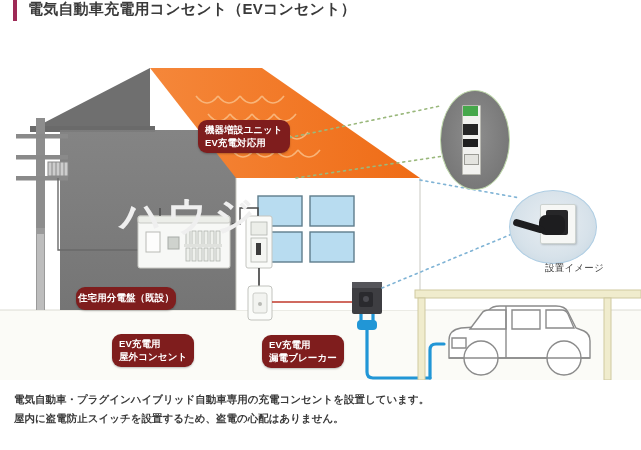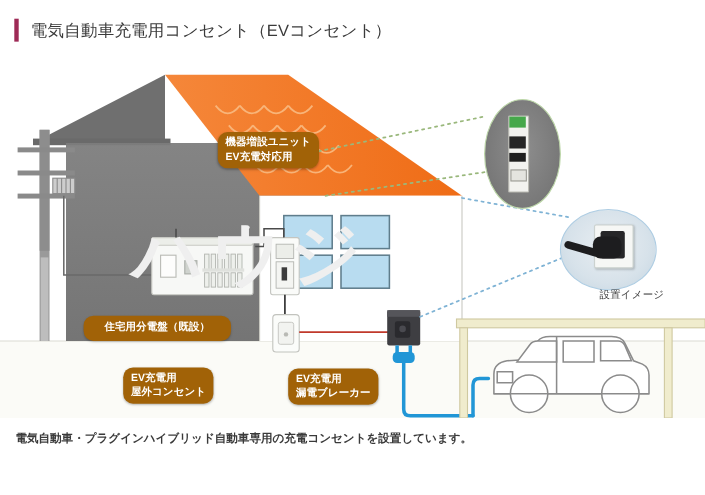--- a/index.html
+++ b/index.html
@@ -7,60 +7,60 @@
     width:641px;height:450px;
     background:#ffffff;
     font-family:"Liberation Sans","DejaVu Sans",sans-serif;
     overflow:hidden;
     position:relative;
   }
 
   
   #title-bar{
     position:absolute;left:0;top:0;width:535px;height:38px;
-    display:flex;align-items:flex-end;
+    display:flex;align-items:flex-start;font-weight:bold;
   }
   #title-accent{
     width:4px;height:21px;background:#9e2a56;margin-left:13px;margin-right:11px;
     flex:none;
   }
   #page-title{
     font-size:15px;color:#3a3a3a;letter-spacing:.2px;white-space:nowrap;
   }
 
   
   #diagram{
     position:absolute;left:0;top:38px;width:641px;height:342px;
     background:#ffffff;overflow:hidden;
   }
   #diagram svg{display:block;}
 
   
   #watermark{
     position:absolute;left:120px;top:150px;
-    font-size:64px;color:#efefef;font-weight:bold;
+    font-size:40px;color:#efefef;font-weight:bold;
     letter-spacing:6px;pointer-events:none;user-select:none;
     font-family:"DejaVu Sans",sans-serif;
   }
 
   
   .callout{
     position:absolute;
-    background:#a16207;
+    background:#7f1d1d;
     color:#ffffff;
     border-radius:9px;
     font-size:9.5px;
     line-height:1.32;
     padding:4px 7px;
     box-shadow:0 1px 2px rgba(0,0,0,.25);
     white-space:nowrap;
     font-weight:bold;
     letter-spacing:.1px;
   }
-  .callout.one-line{padding:5px 19px;}
+  .callout.one-line{padding:5px 2px;}
 
   #callout-unit{left:198px;top:82px;}
   #callout-panel{left:76px;top:249px;}
   #callout-switch{left:112px;top:296px;}
   #callout-outlet{left:262px;top:297px;}
 
   
   .inset{
     position:absolute;border-radius:50%;overflow:hidden;
   }
@@ -312,13 +312,14 @@
     <div class="plate-hole"></div>
     <div class="plug-body"></div>
     <div class="plug-cord"></div>
   </div>
 
   <div id="install-caption">設置イメージ</div>
 </div>
 
 <div id="caption">
   <div>電気自動車・プラグインハイブリッド自動車専用の充電コンセントを設置しています。</div>
+  <div>屋内に盗電防止スイッチを設置するため、盗電の心配はありません。</div>
 </div>
 
 </body></html>

